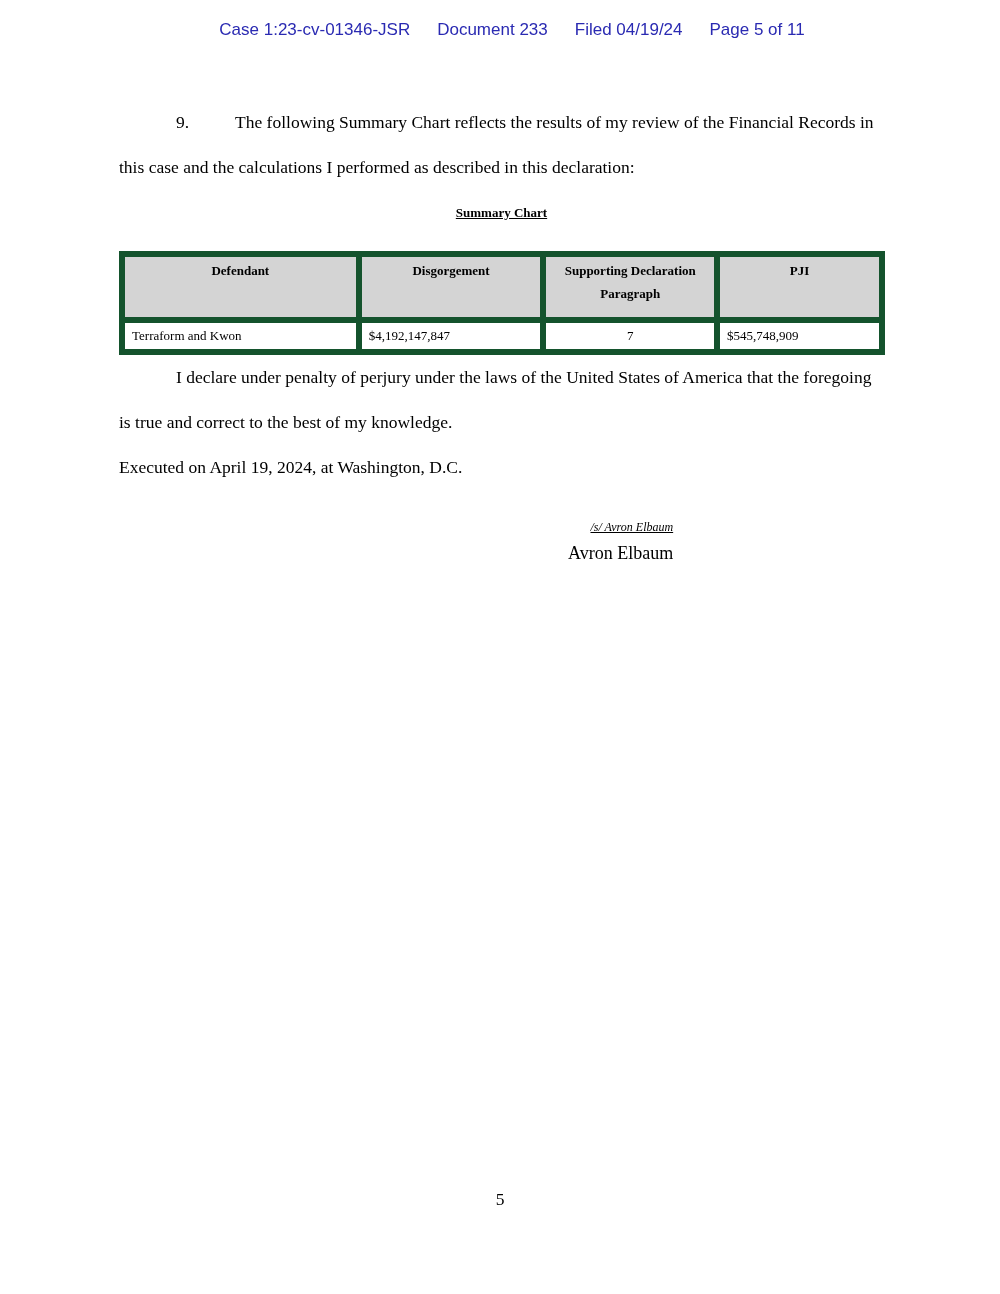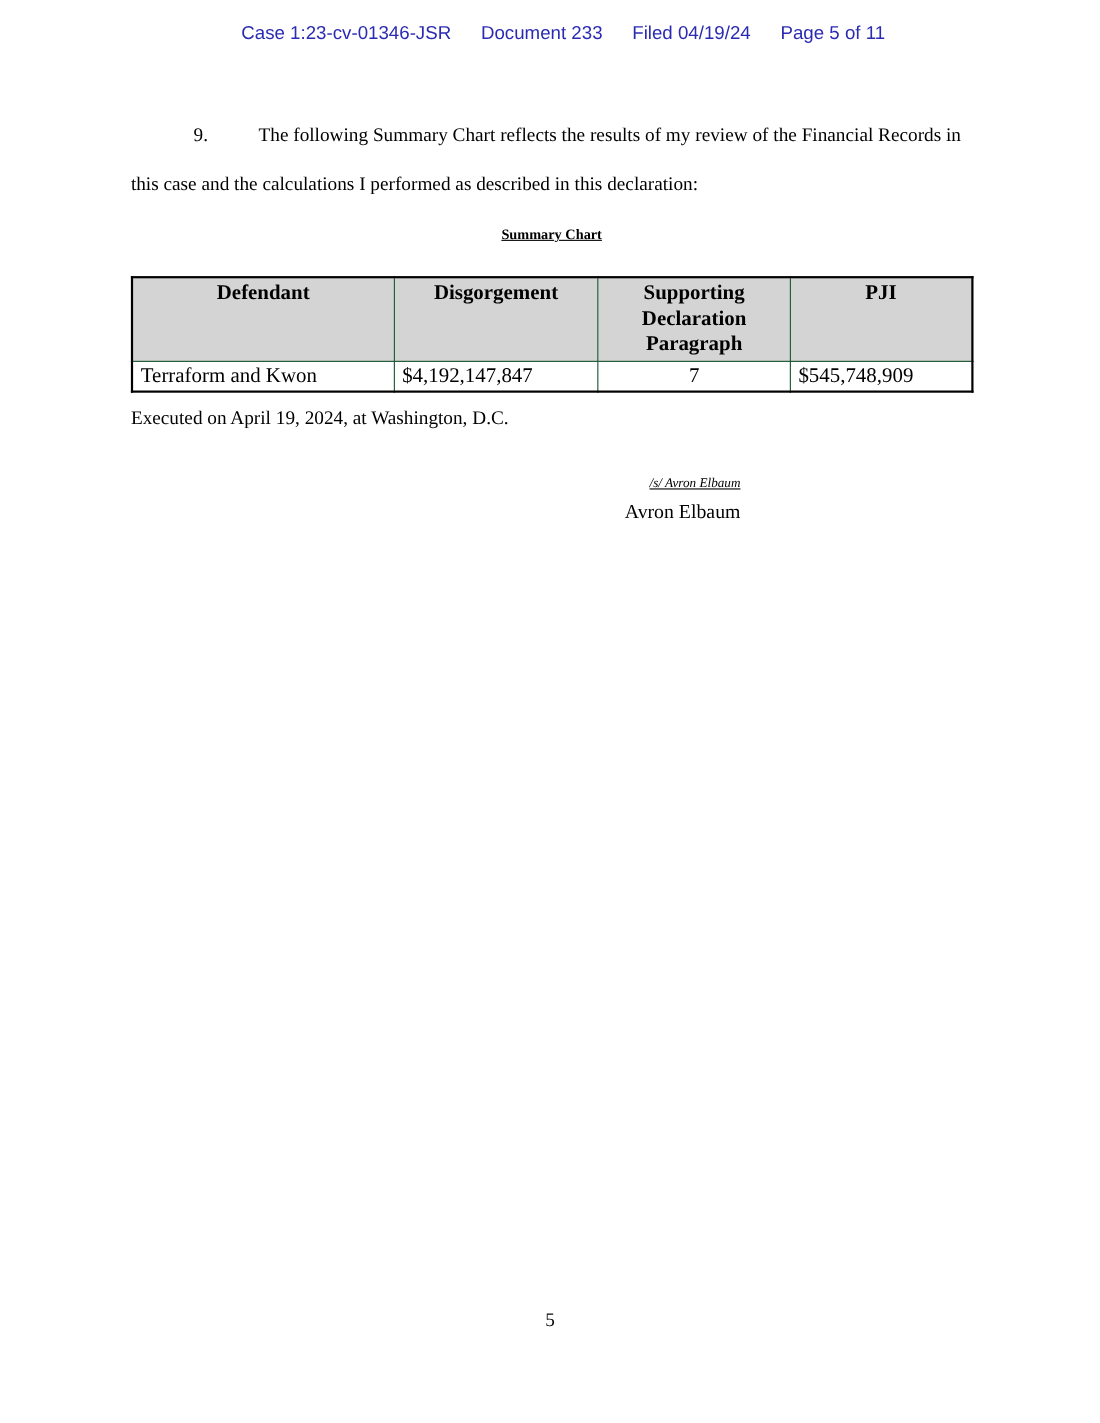--- a/index.html
+++ b/index.html
@@ -48,22 +48,22 @@
     text-decoration: underline;
     text-align: center;
   }
   table.summary {
     width: 766px;
     margin-top: 16px;
     border-collapse: collapse;
     border: 2px solid #000;
   }
   table.summary th, table.summary td {
-    border: 1px solid #14532d;
-    font-size: 19px;
+    border: 6px solid #14532d;
+    font-size: 13px;
     line-height: 23px;
   }
   table.summary th {
     background: var(--table-header-bg);
     font-weight: bold;
     text-align: center;
     vertical-align: top;
     height: 66px;
     padding: 2px 10px 4px;
   }
@@ -140,20 +140,21 @@
       <tbody>
         <tr>
           <td>Terraform and Kwon</td>
           <td>$4,192,147,847</td>
           <td class="center">7</td>
           <td>$545,748,909</td>
         </tr>
       </tbody>
     </table>
 
+    <p class="para declaration">I declare under penalty of perjury under the laws of the United States of America that the foregoing is true and correct to the best of my knowledge.</p>
 
     <p class="para noindent executed">Executed on April 19, 2024, at Washington, D.C.</p>
 
     <div class="sig-block">
       <div class="sig-line">/s/ Avron Elbaum</div>
       <div class="sig-name">Avron Elbaum</div>
     </div>
 
   </div>
 

